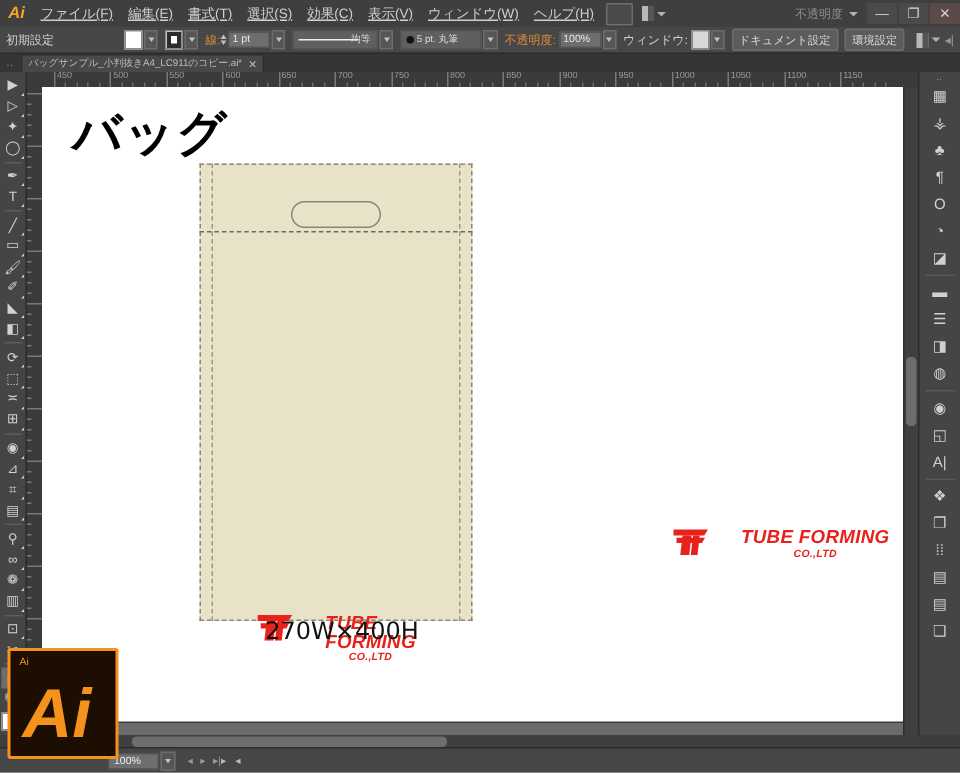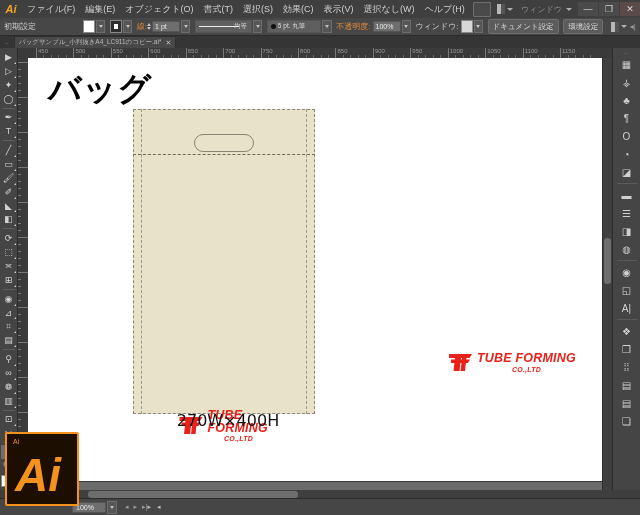--- a/index.html
+++ b/index.html
@@ -17,20 +17,21 @@
     background:#3f3f3f;border-bottom:1px solid #2b2b2b;
     display:flex;align-items:center;
   }
   .ai-logo{
     width:22px;height:18px;color:#f5a623;font-size:11px;font-weight:bold;
     display:flex;align-items:center;justify-content:center;font-style:italic;
   }
   .menu-item{
     color:#cfcfcf;font-size:9px;padding:0 5px;height:18px;line-height:18px;
     white-space:nowrap;
+    text-decoration:underline;
   }
   .mb-spacer{flex:1;}
   .mb-icon{
     width:16px;height:13px;margin:0 3px;border:1px solid #6e6e6e;border-radius:1px;
     background:#4a4a4a;position:relative;
   }
   .mb-icon.ic2{border:none;background:none;display:flex;align-items:center;}
   .mb-icon.ic2 .blk{width:11px;height:10px;background:#b8b8b8;
     background-image:linear-gradient(#555 0 0);background-size:4px 10px;
     background-repeat:no-repeat;background-position:right top;}
@@ -166,21 +167,21 @@
     border-bottom:1px dashed #6f6a58;box-sizing:border-box;
   }
   .bag-handle{
     position:absolute;left:50%;top:25px;transform:translateX(-50%);
     width:58px;height:16px;border:1px solid #8a8572;border-radius:9px;background:#e8e2c8;
   }
   .bag-sidel{position:absolute;left:8px;top:0;width:0;height:305px;border-left:1px dashed #9d9884;}
   .bag-sider{position:absolute;right:8px;top:0;width:0;height:305px;border-left:1px dashed #9d9884;}
 
   
-  .logo{display:flex;align-items:center;gap:3px;}
+  .logo{display:flex;gap:20px;}
   .logo .tf{
     position:relative;width:26px;height:19px;flex:none;
   }
   .logo .tf svg{display:block;}
   .logo .words{display:flex;flex-direction:column;align-items:center;line-height:1;}
   .logo .w1{
     color:#e8211a;font-style:italic;font-weight:bold;font-size:12.5px;letter-spacing:.2px;
     font-family:"Liberation Sans",sans-serif;
   }
   .logo .w2{
@@ -232,34 +233,33 @@
 </style>
 </head>
 <body>
 
 <div id="app">
 
   <div class="menubar">
     <div class="ai-logo">Ai</div>
     <div class="menu-item">ファイル(F)</div>
     <div class="menu-item">編集(E)</div>
-    <div class="menu-item">オブジェクト(O)</div>
     <div class="menu-item">書式(T)</div>
     <div class="menu-item">選択(S)</div>
     <div class="menu-item">効果(C)</div>
     <div class="menu-item">表示(V)</div>
-    <div class="menu-item">選択なし(W)</div>
+    <div class="menu-item">ウィンドウ(W)</div>
     <div class="menu-item">ヘルプ(H)</div>
     <div class="mb-icon"></div>
     <div class="mb-icon ic2">
         <span class="blk"></span>
         <span class="caret"></span>
       </div>
     <div class="mb-spacer"></div>
-    <div class="ws-label">ウィンドウ</div>
+    <div class="ws-label">不透明度</div>
     <div class="caret"></div>
     <div class="gap"></div>
     <div class="wbtn">—</div>
     <div class="wbtn">❐</div>
     <div class="wbtn close">✕</div>
   </div>
 
   <div class="controlbar">
     <div class="cb-text" style="width:86px">初期設定</div>
 

